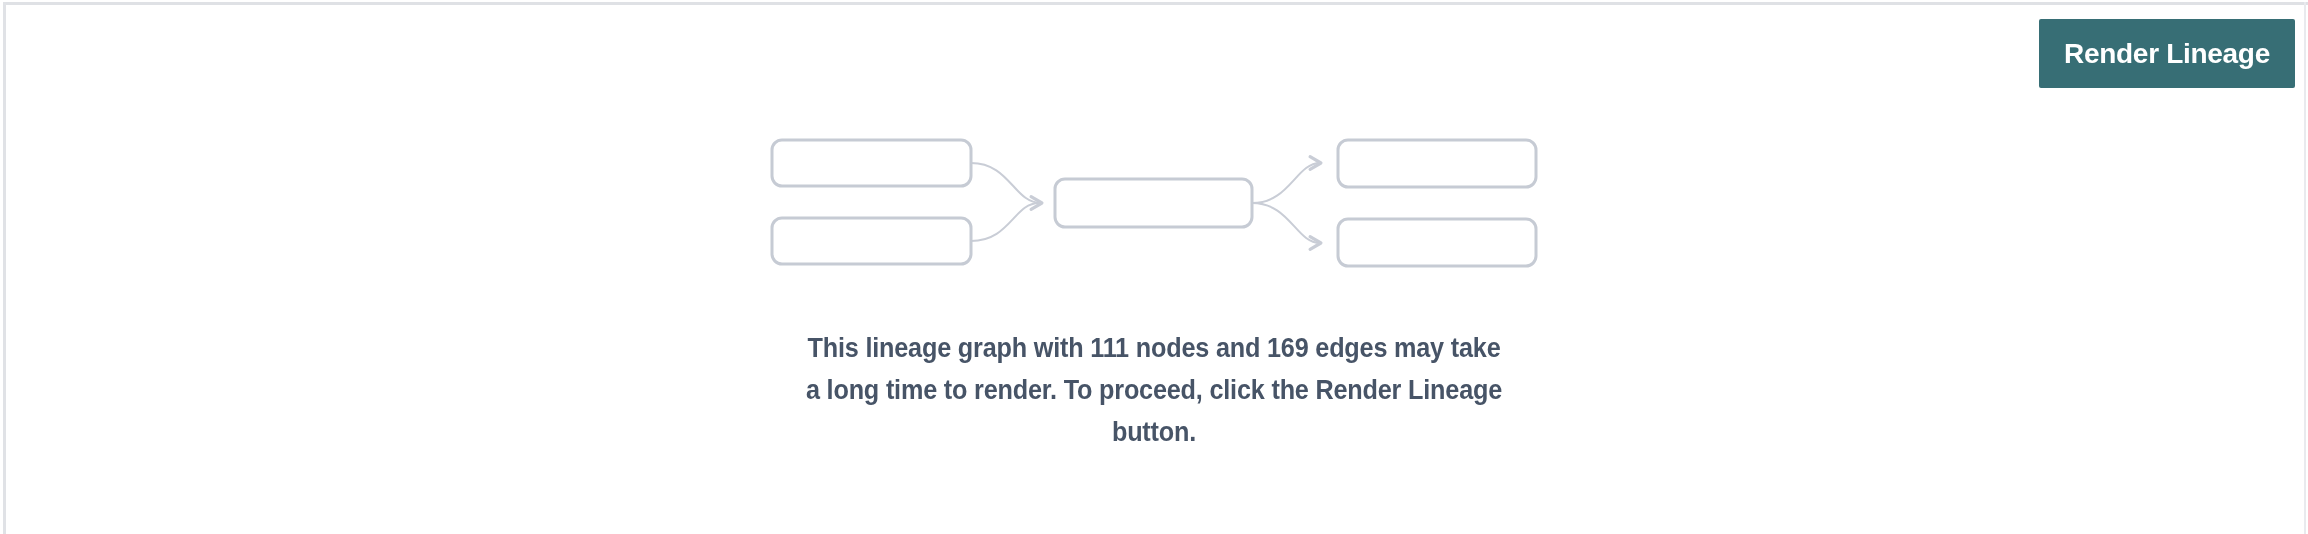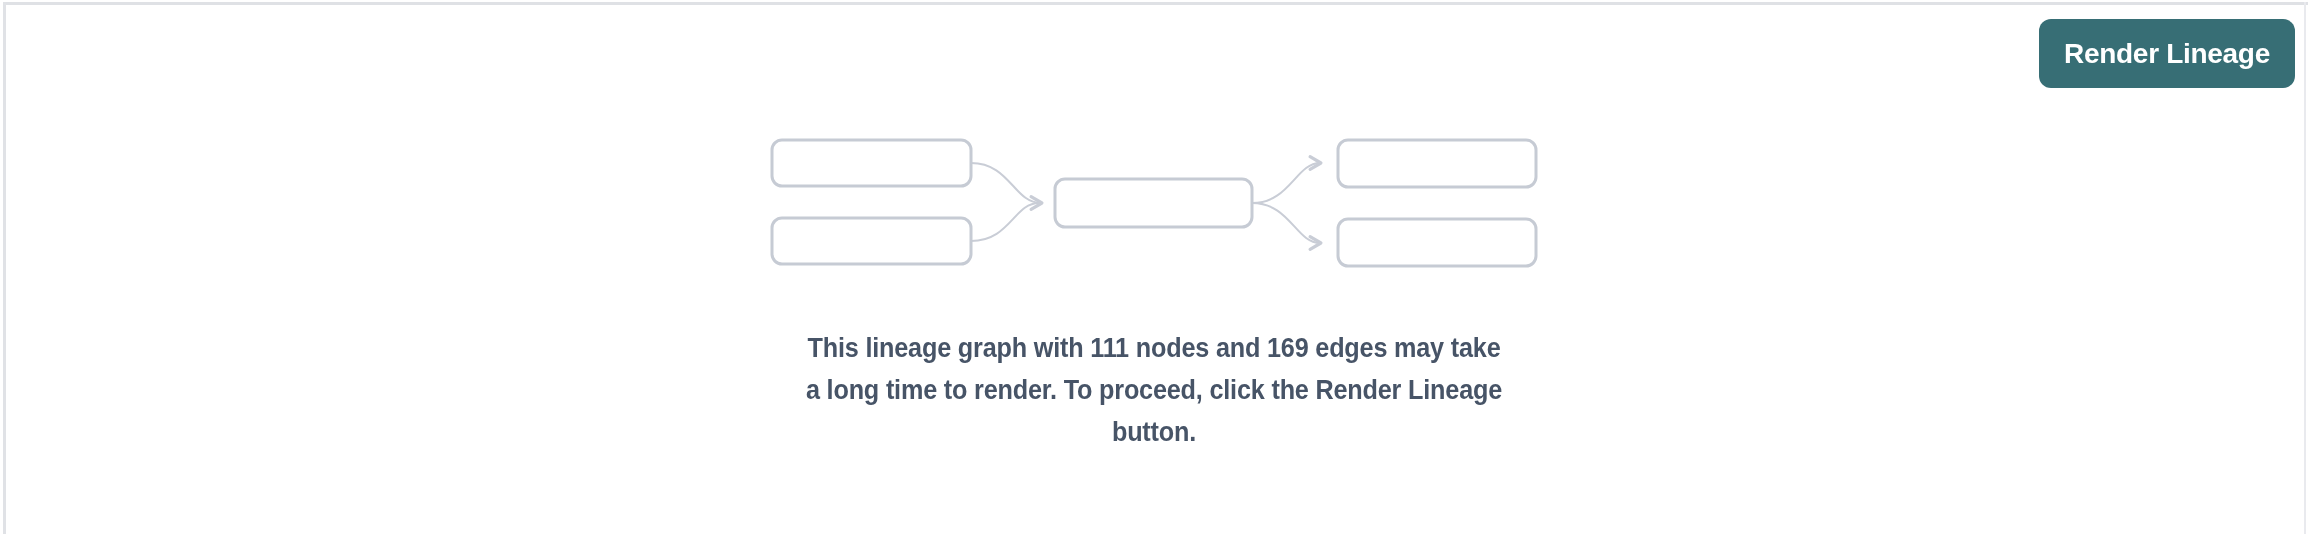--- a/index.html
+++ b/index.html
@@ -37,21 +37,21 @@
   
   .render-btn {
     position: absolute;
     top: 19px;
     right: 13px;
     width: 256px;
     height: 69px;
     background: #376e75;
     color: #ffffff;
     border: none;
-    border-radius: 12px;
+    border-radius: 2px;
     font-family: "Liberation Sans", sans-serif;
     font-size: 28px;
     font-weight: 700;
     letter-spacing: -0.3px;
     display: flex;
     align-items: center;
     justify-content: center;
     cursor: pointer;
   }
   

